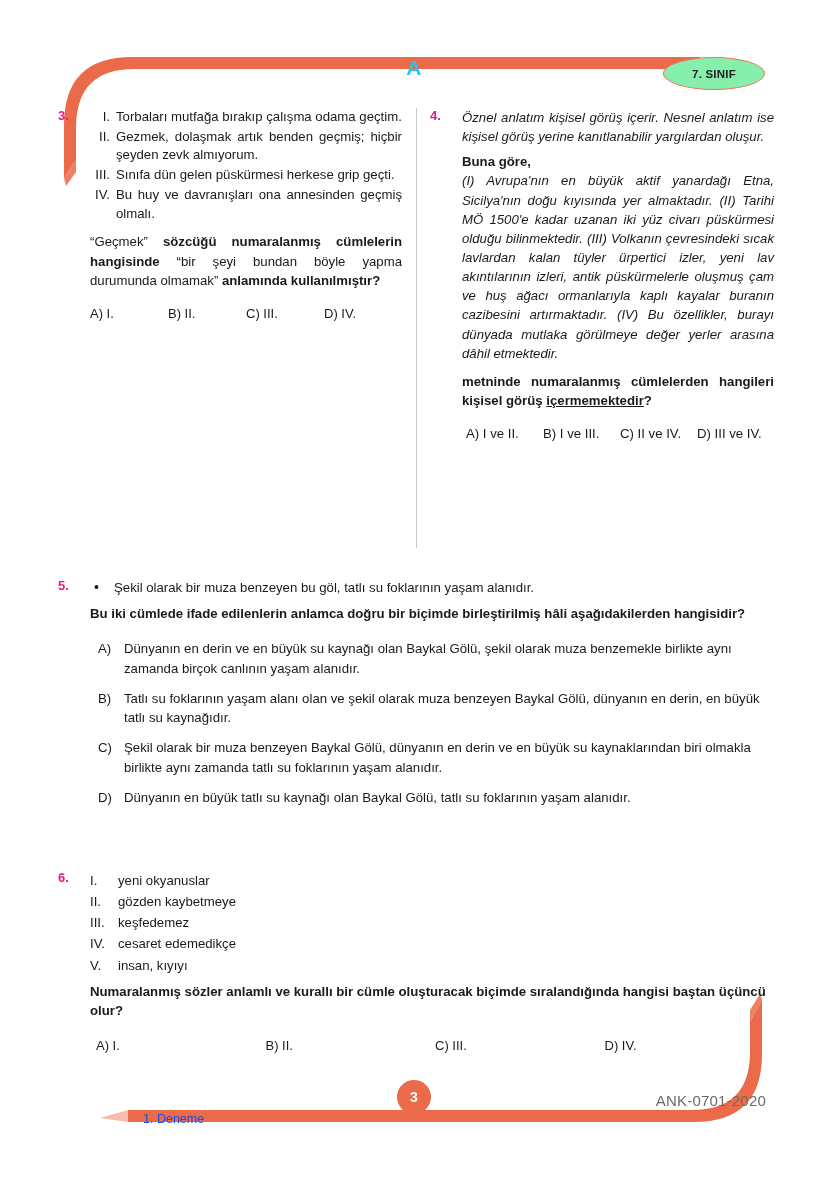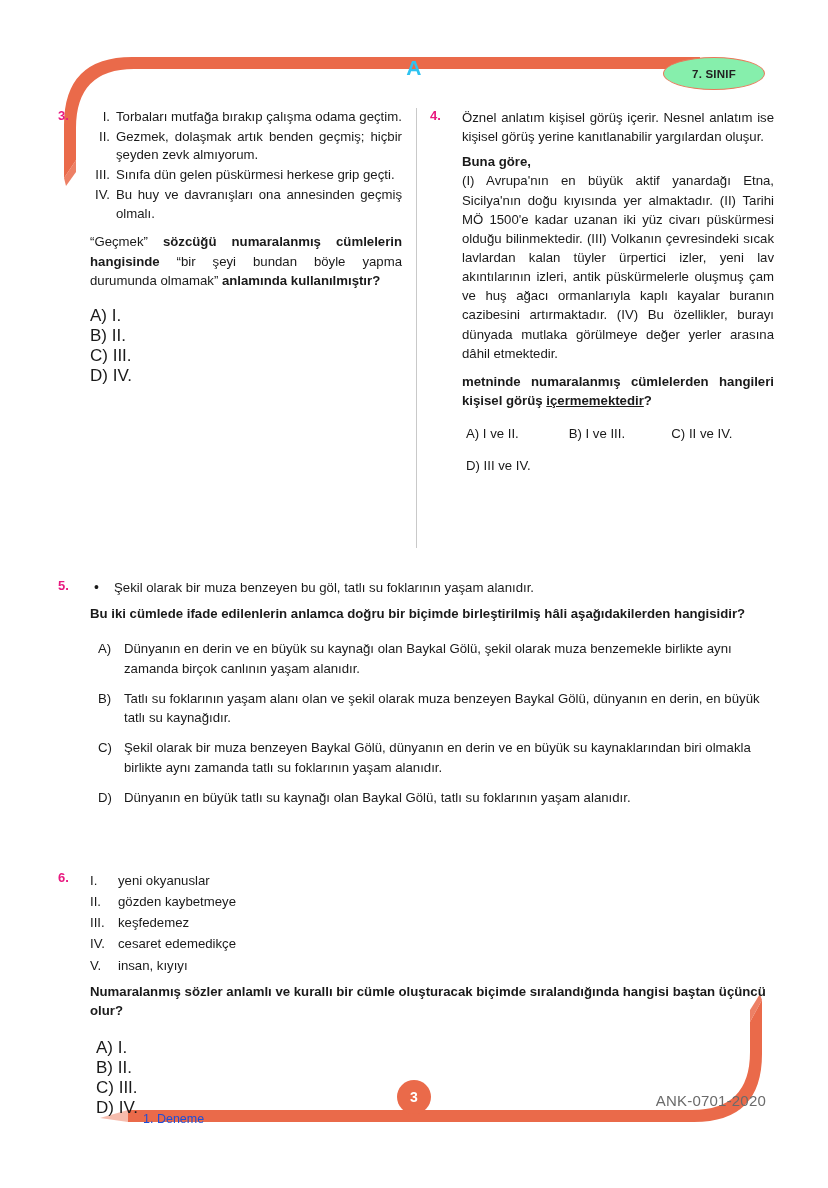--- a/index.html
+++ b/index.html
@@ -129,43 +129,43 @@
     text-align: justify;
     margin-top: 9px;
   }
   .stem b { font-weight: bold; }
   .stem .u { text-decoration: underline; }
 
   .para {
     font-size: 13.2px;
     line-height: 1.45;
     text-align: justify;
+    font-style: italic;
   }
   .para.tight { margin: 0; }
   .bold-line {
     font-size: 13.2px;
     font-weight: bold;
     line-height: 1.45;
     margin-top: 6px;
   }
 
   
   .opts-row {
     display: flex;
     margin-top: 16px;
-    font-size: 17px;
-    flex-direction: column;
+    font-size: 13px;
   }
   .opts-row .opt { flex: 1 1 0; }
 
   
   .opts-grid {
     display: grid;
-    grid-template-columns: 1fr 1fr 1fr;
-    row-gap: 17px;
+    grid-template-columns: 1fr 1fr 1fr 1fr;
+    row-gap: 7px;
     margin-top: 16px;
     margin-left: 4px;
     font-size: 13.2px;
   }
 
   
   .wide-q {
     position: absolute;
     left: 58px;
     width: 716px;

